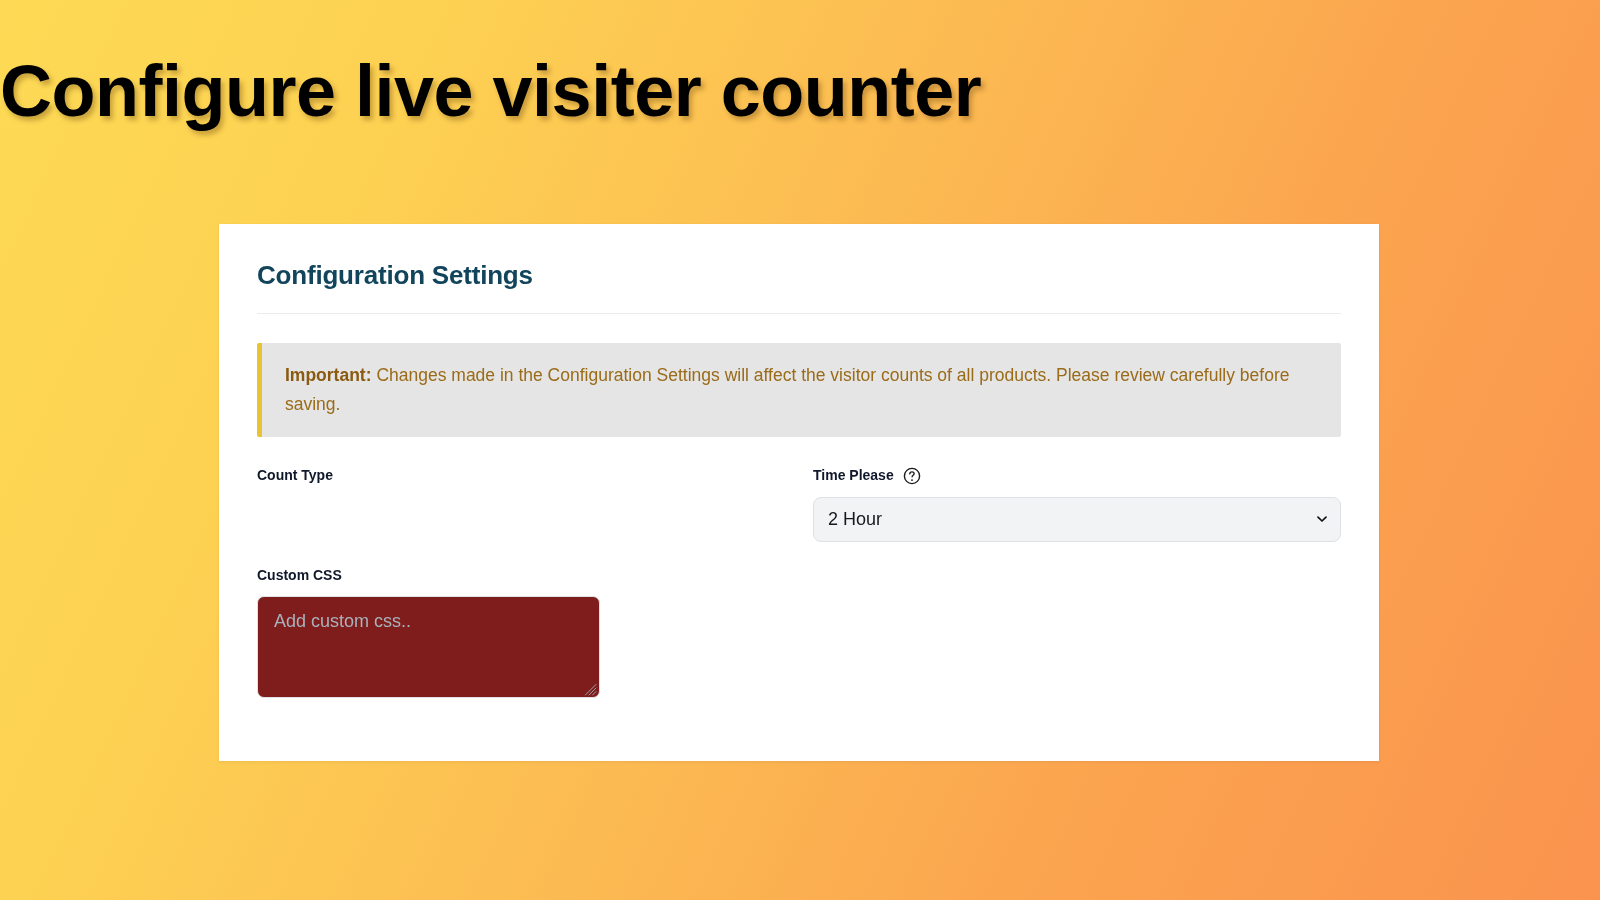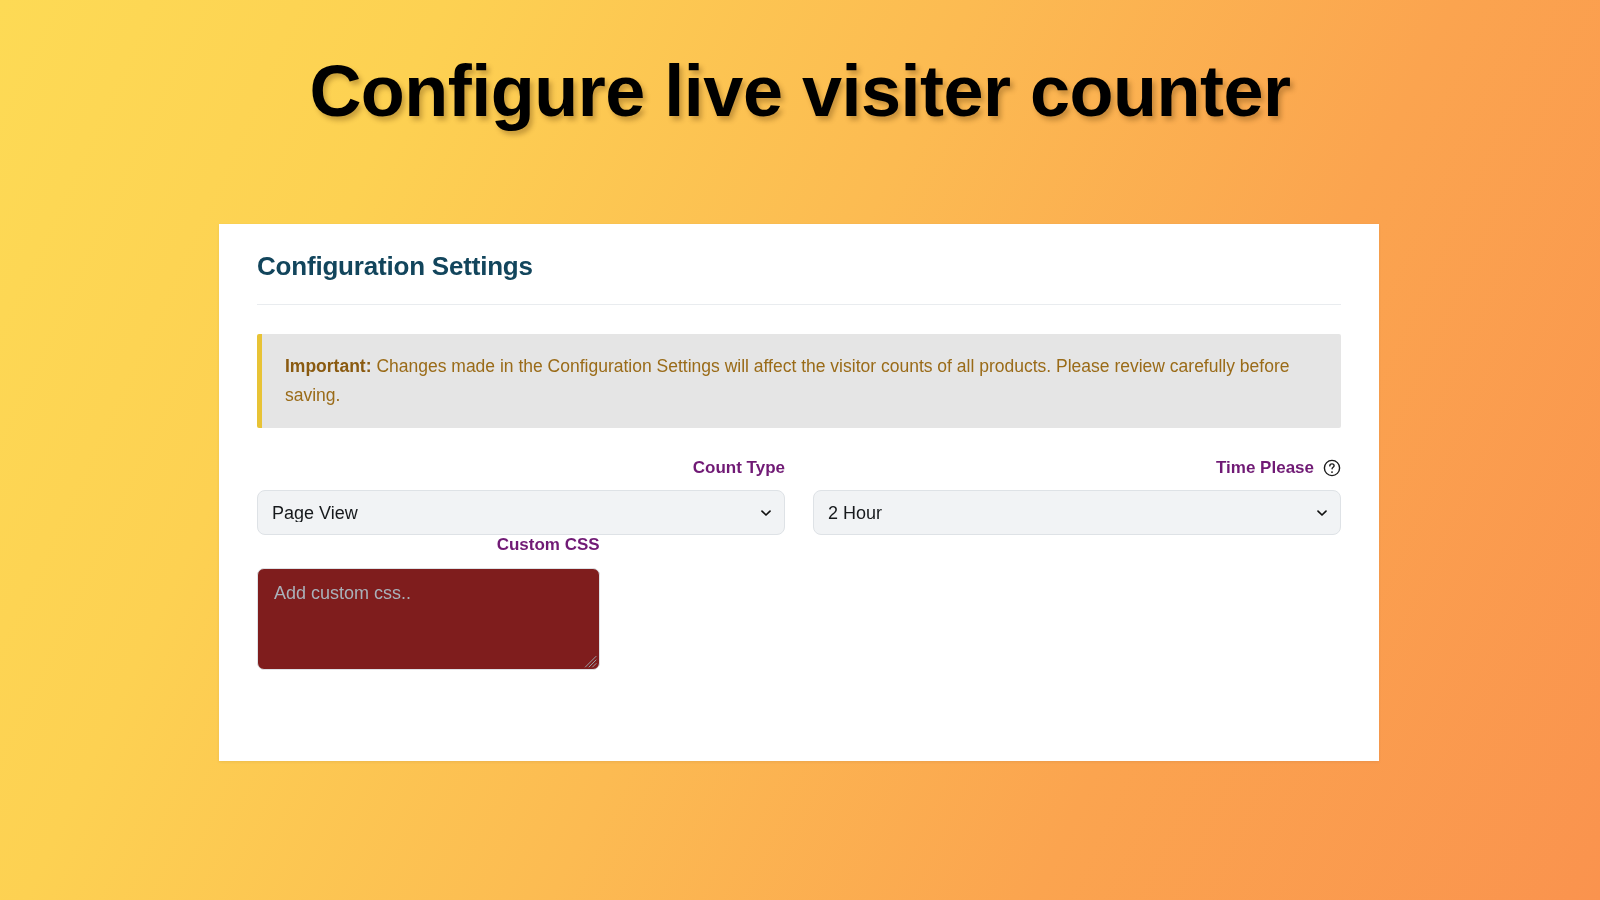--- a/index.html
+++ b/index.html
@@ -17,21 +17,21 @@
         #FDD152 22%,
         #FCBB52 48%,
         #FBA44F 72%,
         #FA934E 100%);
     position: relative;
   }
 
   
   .page-title-wrap {
     width: 100%;
-    text-align: center;
+    text-align: left;
     padding-top: 52px;
   }
 
   .page-title {
     display: inline-block;
     font-family: "Liberation Sans", sans-serif;
     font-size: 72px;
     font-weight: 700;
     line-height: 1.1;
     letter-spacing: -0.5px;
@@ -44,21 +44,21 @@
     position: absolute;
     left: 219px;
     top: 224px;
     width: 1160px;
     height: 537px;
     background: #FFFFFF;
     box-shadow: 0 1px 3px rgba(0,0,0,0.07);
   }
 
   .card-inner {
-    padding: 27px 38px 0 38px;
+    padding: 36px 38px 0 38px;
   }
 
   .card-title {
     font-size: 26px;
     font-weight: 700;
     color: #12455C;
     letter-spacing: -0.2px;
     line-height: 1.2;
   }
 
@@ -97,26 +97,25 @@
 
   .form-col {
     flex: 1 1 0;
     min-width: 0;
   }
 
   .field-label {
     display: flex;
     align-items: center;
     gap: 9px;
-    font-size: 17px;
-    font-weight: 700;
-    color: #701a75;
+    font-size: 14px;
+    font-weight: 700;
+    color: #0f172a;
     margin-bottom: 12px;
     line-height: 1.2;
-    justify-content: flex-end;
   }
 
   .help-icon {
     display: inline-flex;
     align-items: center;
     justify-content: center;
     width: 18px;
     height: 18px;
     flex: 0 0 18px;
   }
@@ -151,20 +150,21 @@
     height: 12px;
     display: flex;
     align-items: center;
     justify-content: center;
   }
 
   
   .css-row {
     display: flex;
     gap: 28px;
+    margin-top: 25px;
   }
 
   .textarea-box {
     position: relative;
     width: 100%;
     height: 102px;
     background: #7f1d1d;
     border: 1px solid #DEE2E6;
     border-radius: 7px;
     padding: 13px 16px;
@@ -203,28 +203,20 @@
       <p class="alert-text">
         <b>Important:</b><span> Changes made in the Configuration Settings will affect the visitor counts of all products. Please review carefully before saving.</span>
       </p>
     </div>
 
     <div class="form-row">
 
       <div class="form-col">
         <div class="field-label">
           <span>Count Type</span>
-        </div>
-        <div class="select-box">
-          <span class="select-value">Page View</span>
-          <span class="select-chevron">
-            <svg width="12" height="12" viewBox="0 0 12 12" aria-hidden="true">
-              <path d="M2 4.2 L6 8 L10 4.2" fill="none" stroke="#111111" stroke-width="1.7" stroke-linecap="round" stroke-linejoin="round"></path>
-            </svg>
-          </span>
         </div>
       </div>
 
       <div class="form-col">
         <div class="field-label">
           <span>Time Please</span>
           <span class="help-icon">
             <svg width="18" height="18" viewBox="0 0 18 18" aria-hidden="true">
               <circle cx="9" cy="9" r="7.6" fill="none" stroke="#1B1B1B" stroke-width="1.4"></circle>
               <path d="M6.8 6.9c0-1.2 1-2 2.2-2 1.2 0 2.1.75 2.1 1.85 0 1.4-2 1.5-2 3" fill="none" stroke="#1B1B1B" stroke-width="1.4" stroke-linecap="round" stroke-linejoin="round"></path>

